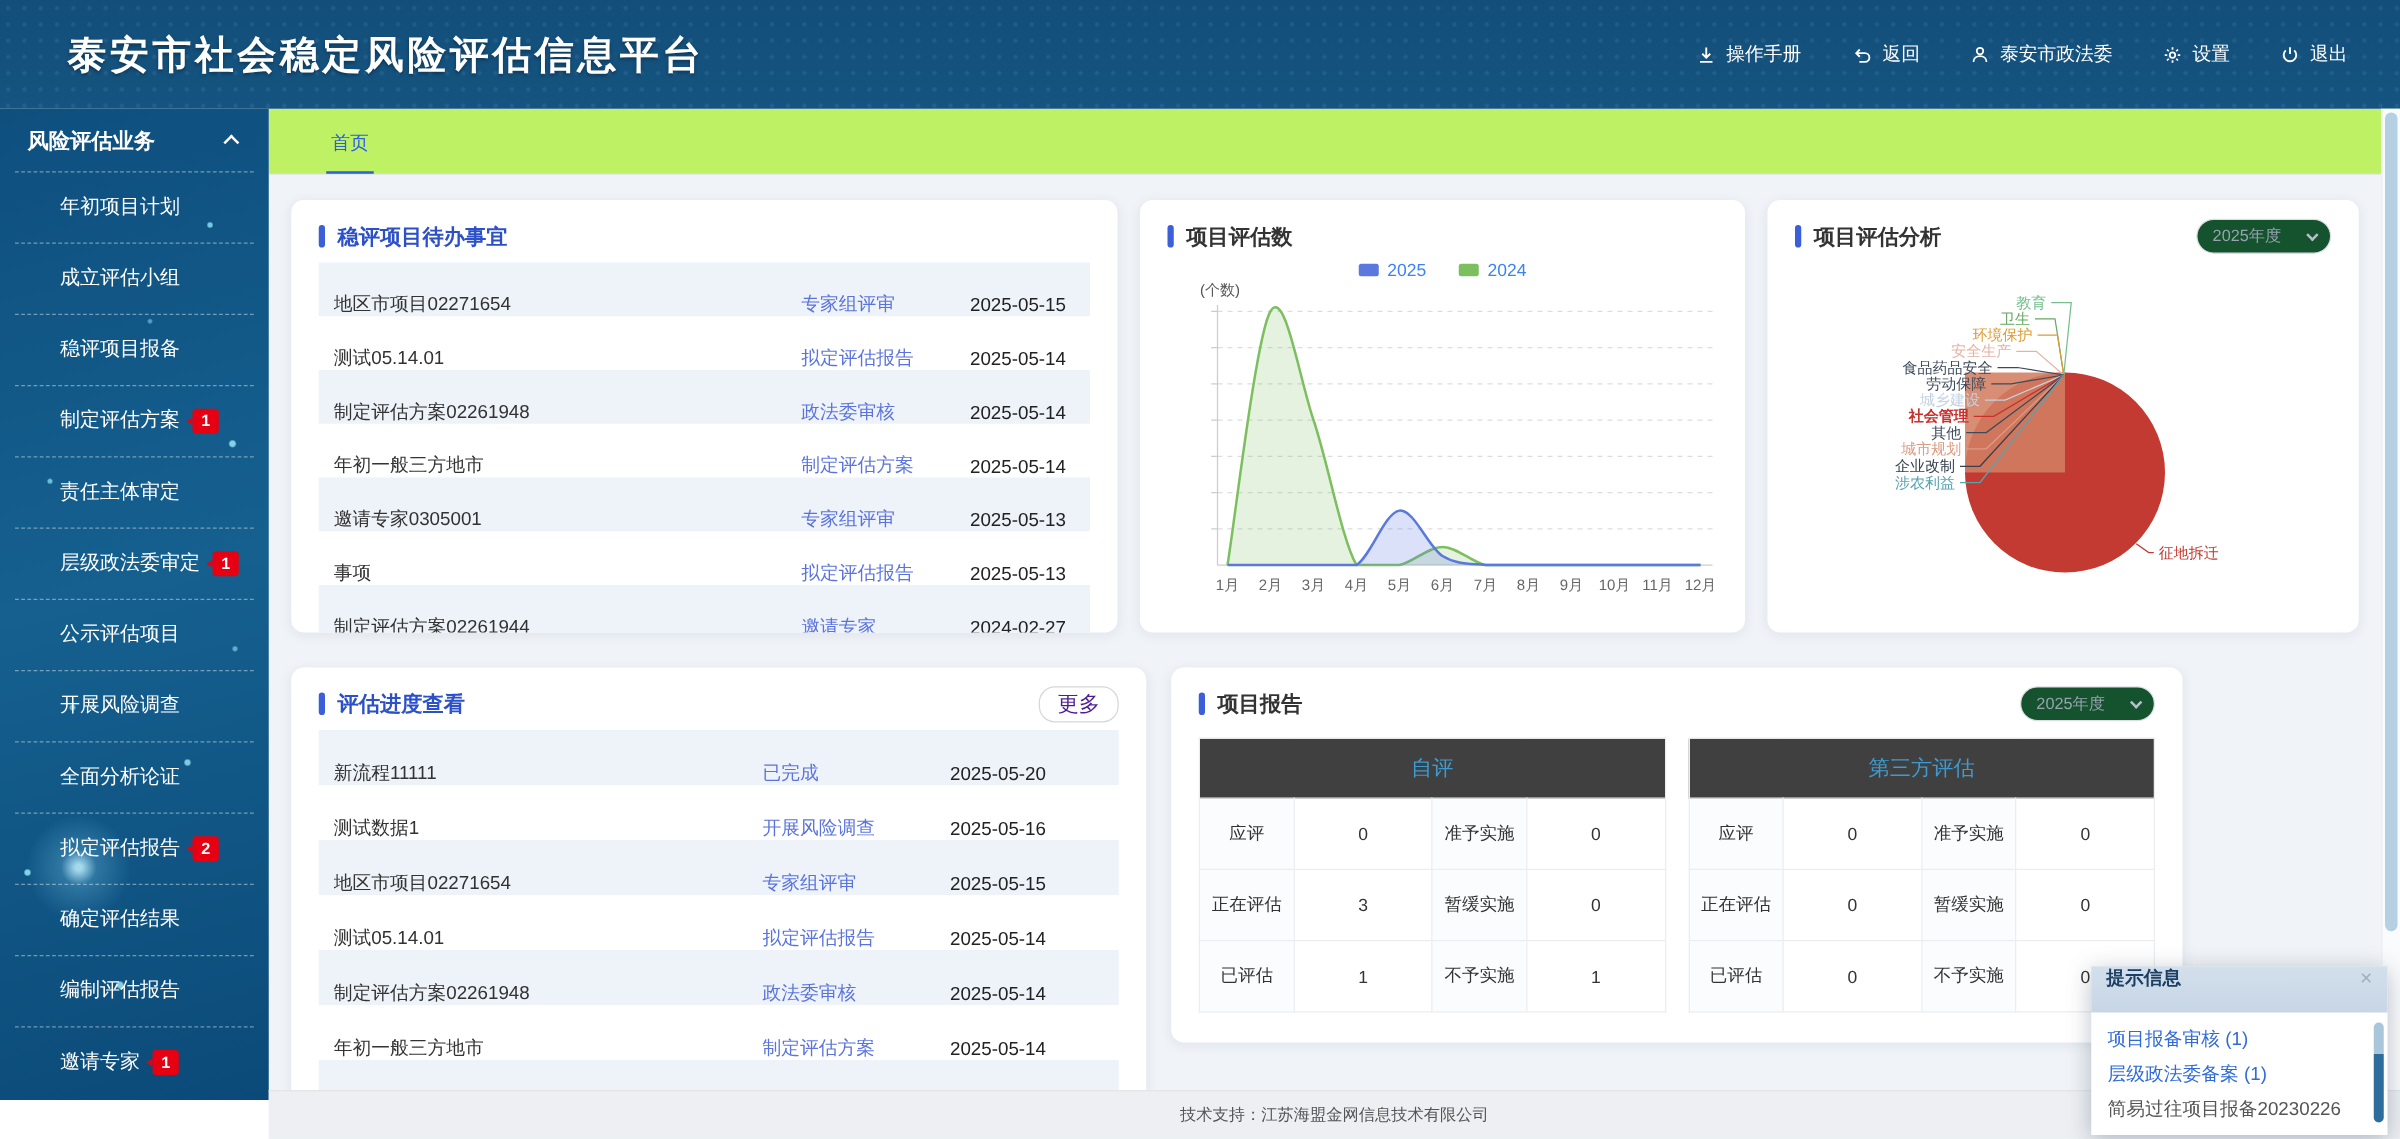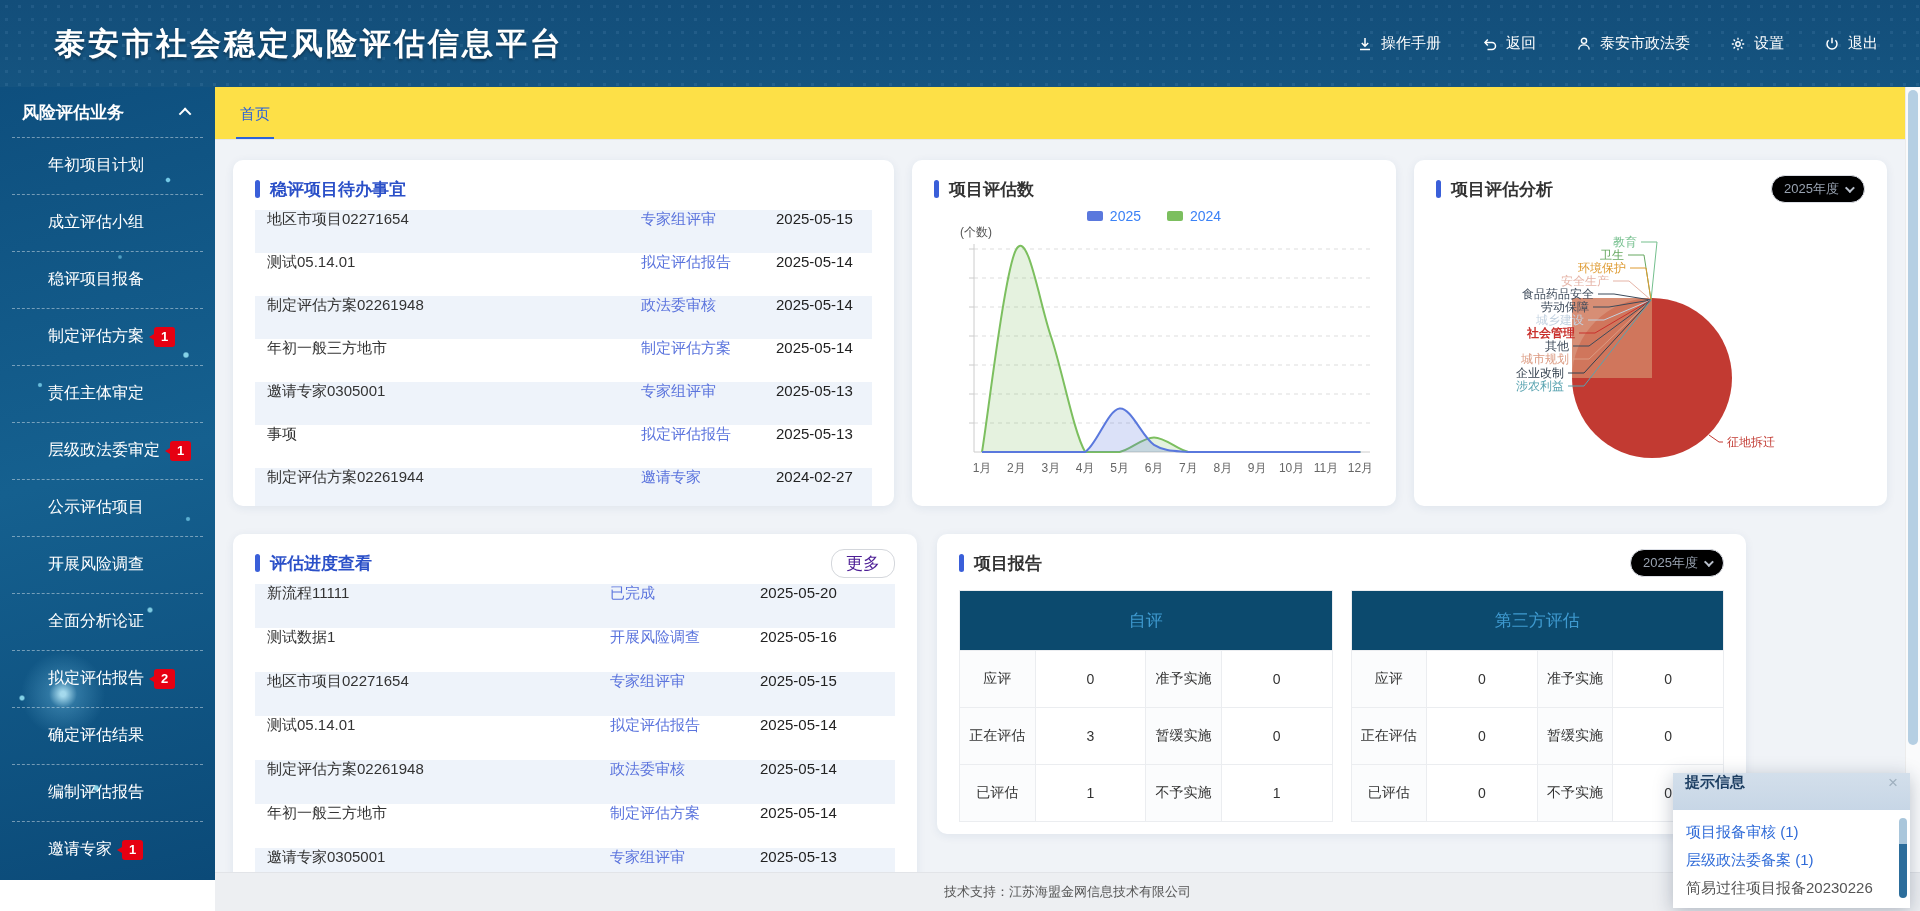--- a/index.html
+++ b/index.html
@@ -40,65 +40,65 @@
     font-size:16px; position:relative; cursor:pointer; }
   .sb-item::before { content:""; position:absolute; top:0; left:12px; right:12px;
     border-top:1px dashed rgba(255,255,255,.42); }
   .badge { margin-left:10px; background:#e60012; color:#fff; font-size:13px; font-weight:bold;
     height:20px; line-height:20px; padding:0 7px; border-radius:3px; position:relative; }
   .badge::before { content:""; position:absolute; left:-5px; top:7px;
     border-top:3px solid transparent; border-bottom:3px solid transparent; border-right:5px solid #e60012; }
 
   
   .main { position:absolute; left:215px; top:87px; right:15px; bottom:0; background:#f0f3f7; overflow:hidden; }
-  .tabbar { height:53px; background:#fde047; border-bottom:1px solid #e4e7ec;
-    display:flex; align-items:flex-end; padding-left:21px; }
+  .tabbar { height:53px; background:#bef264; border-bottom:1px solid #e4e7ec;
+    display:flex; align-items:flex-end; padding-left:46px; }
   .tab { color:#2a62d9; font-size:15px; padding:0 4px 13px; border-bottom:2px solid #2a62d9; cursor:pointer; }
   .content { padding:20px 0 0 18px; }
   .row1 { display:flex; gap:18px; }
   .row2 { display:flex; gap:20px; margin-top:28px; }
   .card { background:#fff; border-radius:10px; box-shadow:0 2px 10px rgba(30,60,110,.08);
     padding:14px 22px; overflow:hidden; position:relative; }
   .card-head { display:flex; align-items:center; height:30px; }
   .tbar { width:5px; height:18px; border-radius:3px; background:#3a5fd9; margin-right:10px; flex:none; }
   .card-title { font-size:17px; font-weight:bold; color:#333; }
   .card-title.blue { color:#2b50c8; }
   .card-todo { width:661px; height:346px; }
   .card-trend { width:484px; height:346px; }
   .card-pie { width:473px; height:346px; }
   .card-progress { width:684px; height:354px; }
   .card-report { width:809px; height:300px; }
 
   .list-rows { margin-top:6px; }
-  .list-row { height:43px; display:flex; align-items:flex-start; padding:0 12px; font-size:15px; color:#333; }
+  .list-row { height:43px; display:flex; align-items:flex-end; padding:0 12px; font-size:15px; color:#333; }
   .list-row.striped { background:#eef3fa; }
   .row-name { flex:1; white-space:nowrap; overflow:hidden; }
   .row-link { width:135px; color:#5b74dd; cursor:pointer; white-space:nowrap; }
   .row-date { width:84px; color:#222; white-space:nowrap; }
   .card-progress .list-row { height:44px; }
   .card-progress .row-link { width:150px; }
   .card-progress .row-date { width:123px; }
 
   .more-btn { margin-left:auto; border:1px solid #d4d7dc; border-radius:13px; padding:2px 14px;
     font-size:17px; color:#4c1d95; cursor:pointer; background:#fff; }
   .select-pill { margin-left:auto; border:1px solid #dcdfe6; border-radius:16px; padding:4px 12px;
-    font-size:13px; color:#98a2b0; display:flex; align-items:center; gap:6px; cursor:pointer; background:#000000; }
+    font-size:13px; color:#98a2b0; display:flex; align-items:center; gap:20px; cursor:pointer; background:#14532d; }
   .chevron-down { width:7px; height:7px; border-right:2px solid #b9c0cb; border-bottom:2px solid #b9c0cb;
     transform:rotate(45deg) translateY(-2px); }
 
   .trend-meta { position:relative; height:24px; margin-top:2px; }
   .unit-label { position:absolute; left:26px; top:18px; font-size:12px; color:#555; }
   .legend { display:flex; justify-content:center; gap:26px; font-size:14px; color:#3b82f6; padding-top:2px; }
   .legend-item { display:flex; align-items:center; gap:7px; }
   .legend-sq { width:16px; height:10px; border-radius:2px; }
 
   .report-tables { display:flex; gap:18px; margin-top:12px; }
   .report-table { flex:1; border-collapse:collapse; }
-  .report-table th { height:60px; font-size:17px; font-weight:normal; color:#3f9ad0;
-    background:#0c4a6e; border:1px solid #ebedf0; }
+  .report-table th { height:48px; font-size:17px; font-weight:normal; color:#3f9ad0;
+    background:#404040; border:1px solid #ebedf0; }
   .report-table td { height:57px; text-align:center; font-size:14px; color:#333; border:1px solid #ebedf0; }
   .report-table td.lbl { width:76px; background:#fbfcfd; }
   .report-table td.val { width:111px; }
 
   .footer { position:absolute; left:215px; right:0; bottom:0; height:39px; background:#edeff2;
     border-top:1px solid #e2e4e8; display:flex; align-items:center; justify-content:center;
     font-size:13px; color:#555; z-index:40; }
 
   .page-scrollbar { position:absolute; right:0; top:87px; bottom:0; width:15px;
     background:#fafbfc; border-left:1px solid #ececec; z-index:35; }

